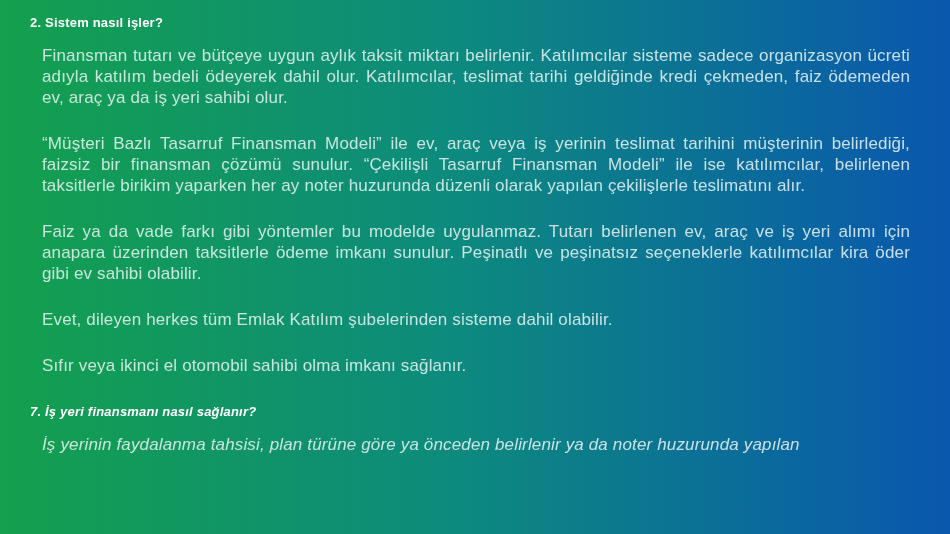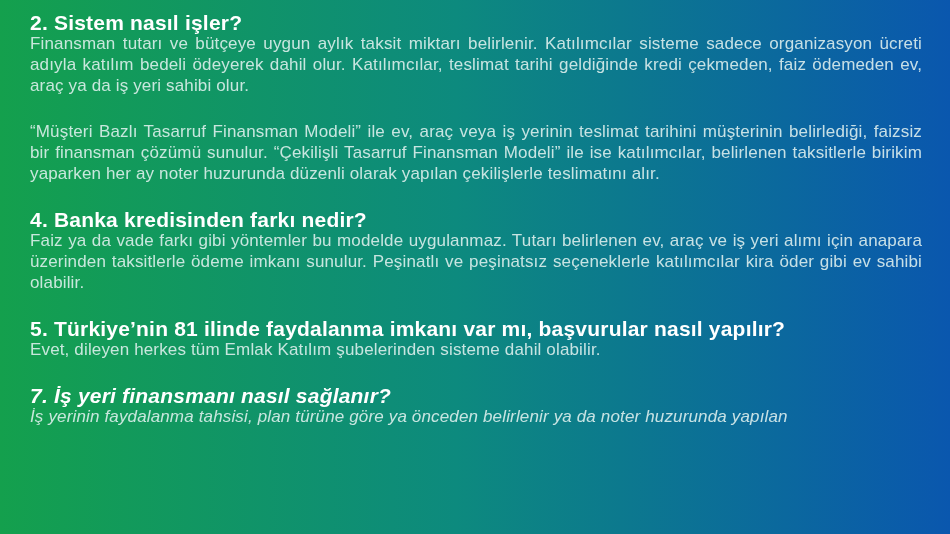--- a/index.html
+++ b/index.html
@@ -24,27 +24,27 @@
   .faq-item {
     margin: 0 0 25px 0;
   }
   .faq-item:last-child {
     margin-bottom: 0;
     font-style: italic;
   }
   .q {
     margin: 0;
     color: #ffffff;
-    font-size: 21px;
+    font-size: 13px;
     font-weight: bold;
     line-height: 21px;
     letter-spacing: 0.2px;
   }
   .a {
-    margin: 0;
+    margin: 12px;
     color: rgba(228, 242, 240, 0.87);
     font-size: 17px;
     font-weight: normal;
     line-height: 21px;
     letter-spacing: 0.15px;
     text-align: justify;
   }
 </style>
 </head>
 <body>
@@ -54,30 +54,29 @@
   <section class="faq-item">
     <h3 class="q">2. Sistem nasıl işler?</h3>
     <p class="a">Finansman tutarı ve bütçeye uygun aylık taksit miktarı belirlenir. Katılımcılar sisteme sadece organizasyon ücreti adıyla katılım bedeli ödeyerek dahil olur. Katılımcılar, teslimat tarihi geldiğinde kredi çekmeden, faiz ödemeden ev, araç ya da iş yeri sahibi olur.</p>
   </section>
 
   <section class="faq-item">
     <p class="a">“Müşteri Bazlı Tasarruf Finansman Modeli” ile ev, araç veya iş yerinin teslimat tarihini müşterinin belirlediği, faizsiz bir finansman çözümü sunulur. “Çekilişli Tasarruf Finansman Modeli” ile ise katılımcılar, belirlenen taksitlerle birikim yaparken her ay noter huzurunda düzenli olarak yapılan çekilişlerle teslimatını alır.</p>
   </section>
 
   <section class="faq-item">
-    <h3 class="q">4. Banka kredisinden farkı nedir?</h3>
     <p class="a">Faiz ya da vade farkı gibi yöntemler bu modelde uygulanmaz. Tutarı belirlenen ev, araç ve iş yeri alımı için anapara üzerinden taksitlerle ödeme imkanı sunulur. Peşinatlı ve peşinatsız seçeneklerle katılımcılar kira öder gibi ev sahibi olabilir.</p>
   </section>
 
   <section class="faq-item">
-    <h3 class="q">5. Türkiye’nin 81 ilinde faydalanma imkanı var mı, başvurular nasıl yapılır?</h3>
     <p class="a">Evet, dileyen herkes tüm Emlak Katılım şubelerinden sisteme dahil olabilir.</p>
   </section>
 
   <section class="faq-item">
+    <p class="a">Sıfır veya ikinci el otomobil sahibi olma imkanı sağlanır.</p>
   </section>
 
   <section class="faq-item">
     <h3 class="q">7. İş yeri finansmanı nasıl sağlanır?</h3>
     <p class="a">İş yerinin faydalanma tahsisi, plan türüne göre ya önceden belirlenir ya da noter huzurunda yapılan</p>
   </section>
 
 </div>
 
 </body></html>

